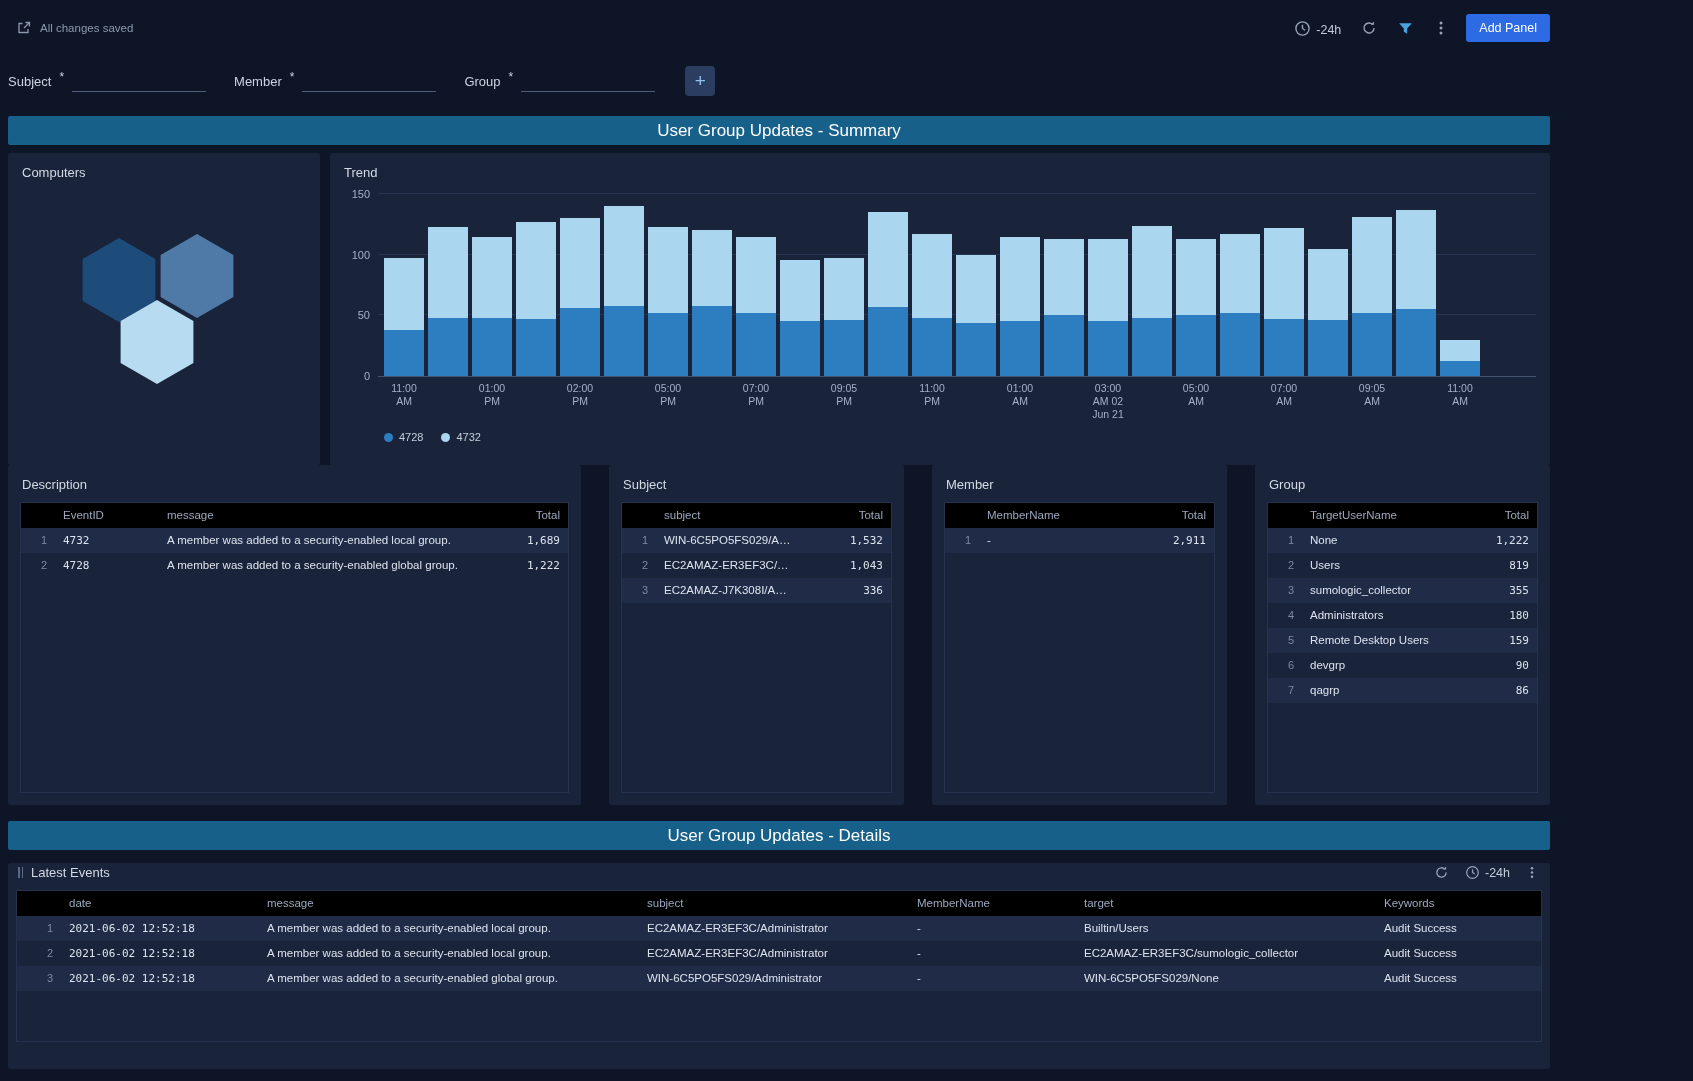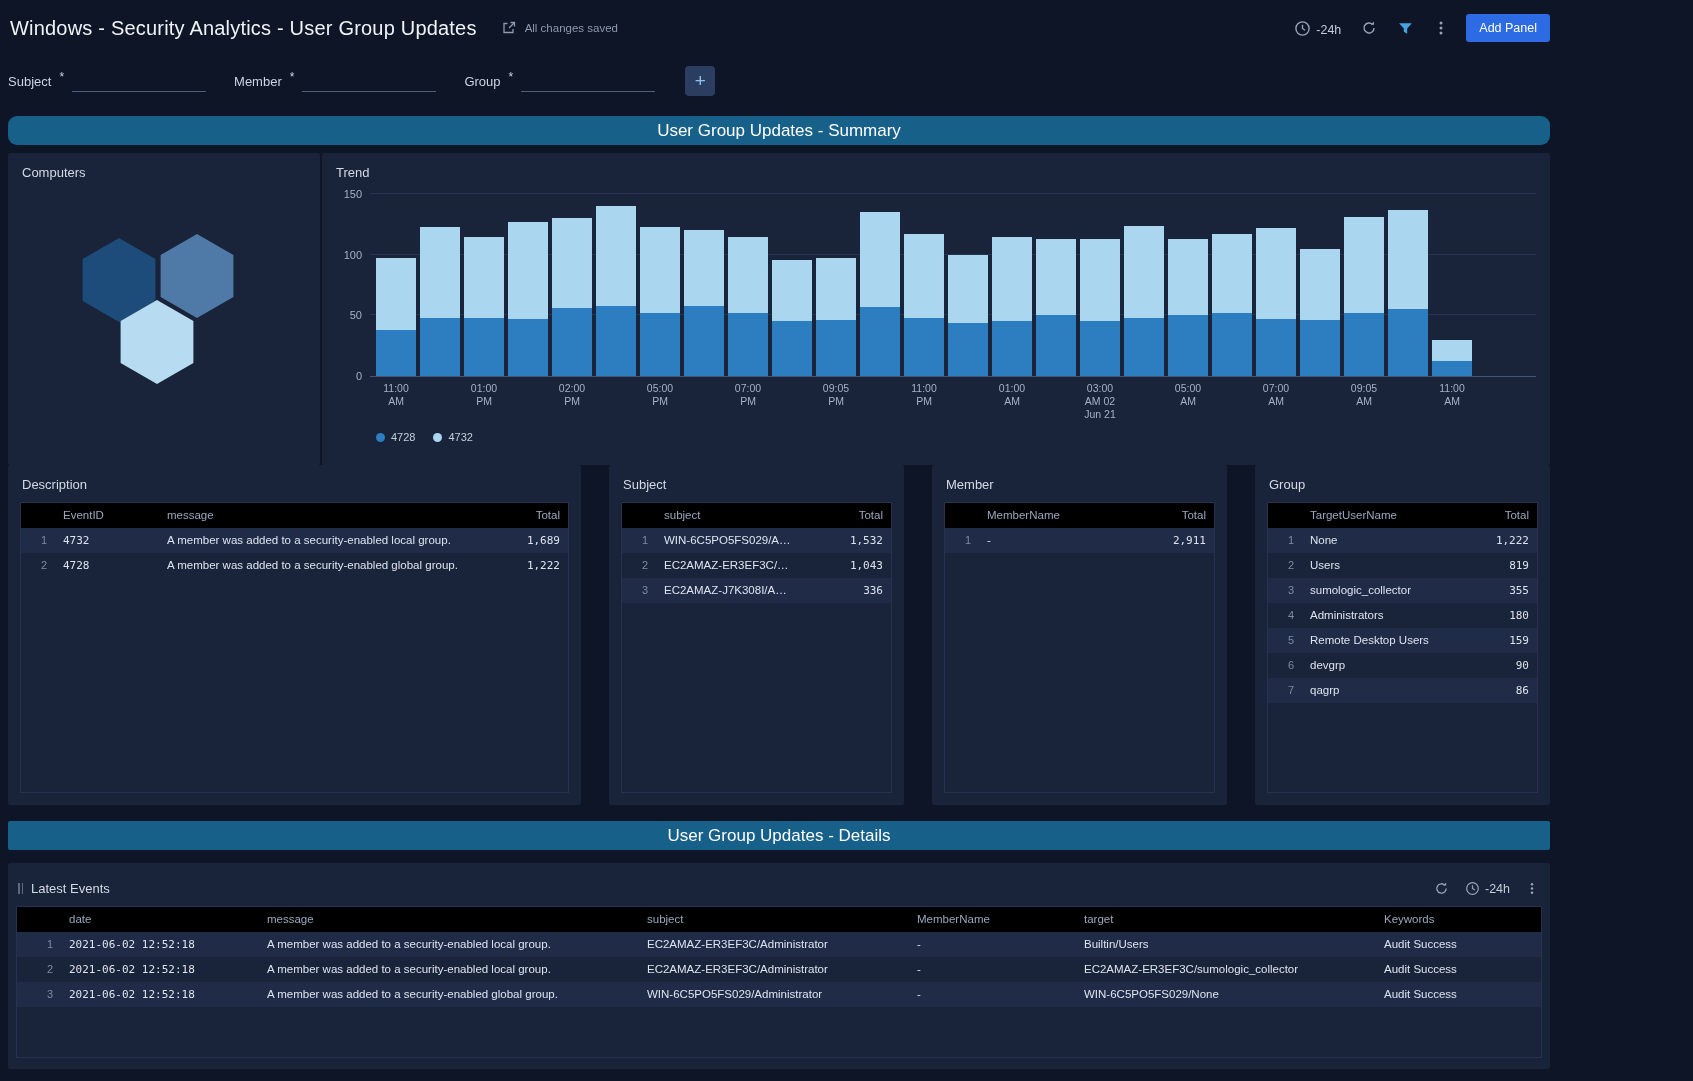--- a/index.html
+++ b/index.html
@@ -27,25 +27,25 @@
   .f-label{font-size:13px;color:#ccd4e1;padding-bottom:3px;}
   .f-req{font-size:12px;color:#ccd4e1;vertical-align:super;padding-bottom:8px;}
   .f-input{width:134px;background:transparent;border:none;border-bottom:1px solid #4d5d7a;
     color:#fff;font-size:13px;padding:2px 0;outline:none;font-family:"Liberation Sans",sans-serif;}
   .add-filter{width:30px;height:30px;border:none;border-radius:4px;background:#2c3d62;color:#8fc0ee;
     font-size:19px;line-height:28px;cursor:pointer;margin-left:2px;}
 
   
   .section-bar{height:29px;border-radius:2px;background:#166089;display:flex;align-items:center;justify-content:center;}
   .section-bar span{font-size:17px;color:#fdfeff;font-weight:400;}
-  .sec-summary{margin-top:8px;border-radius:9px;}
+  .sec-summary{margin-top:8px;}
   .sec-details{margin-top:16px;}
 
   
-  .row1{display:flex;gap:2px;margin-top:8px;height:312px;}
+  .row1{display:flex;gap:10px;margin-top:8px;height:312px;}
   .row2{display:flex;gap:28px;height:340px;}
   .panel{background:#192339;border-radius:2px;display:flex;flex-direction:column;box-sizing:border-box;}
   .p-title{padding:12px 14px 6px;font-size:13px;color:#d3dae6;flex:0 0 auto;}
   .p-computers{width:312px;}
   .p-trend{flex:1;}
   .p-desc{flex:1;}
   .p-small{width:295px;}
 
   
   .chart{display:flex;padding:0 14px;flex:1;}
@@ -74,36 +74,35 @@
   .r-a{background:#1f2b47;}
   .r-b{background:#192339;}
   .c{padding:4px 8px;font-size:11.5px;line-height:17px;white-space:nowrap;overflow:hidden;text-overflow:ellipsis;color:#dde3ee;}
   .thead .c{color:#9aa7bd;}
   .c-num{color:#7e8ba2;text-align:right;font-size:11px;}
   .c-total{text-align:right;}
   .mono{font-family:"DejaVu Sans Mono",monospace;font-size:11px;}
 
   
   .p-events{margin-top:13px;height:206px;overflow:hidden;}
-  .events-head{display:flex;align-items:center;padding:16px 10px 4px;}
+  .events-head{display:flex;align-items:center;padding:0 10px 4px;}
   .drag-handle{display:flex;gap:2px;margin-right:8px;}
   .drag-handle i{width:1.5px;height:11px;background:#5a6a85;display:block;}
   .events-title{font-size:13px;color:#d3dae6;}
   .events-icons{margin-left:auto;display:flex;align-items:center;gap:12px;}
   .events-tblbox{margin:4px 8px 0;border:1px solid #26324e;height:150px;overflow:hidden;}
 
   .hexwrap{padding:14px 0 0 6px;}
 </style>
 </head>
 <body>
 
 <div class="app">
 
   <div class="topbar">
-    <h1 class="page-title">Windows - Security Analytics - User Group Updates</h1>
     <div class="saved-wrap">
       <svg width="16" height="16" viewBox="0 0 16 16">
         <path d="M6.5 3.5H3v9h9V9" fill="none" stroke="#8d99ae" stroke-width="1.3"></path>
         <path d="M9.5 2.5H13.5V6.5" fill="none" stroke="#8d99ae" stroke-width="1.3"></path>
         <path d="M13 3L8 8" fill="none" stroke="#8d99ae" stroke-width="1.3"></path>
       </svg>
       <span>All changes saved</span>
     </div>
     <div class="topbar-right">
       <button class="iconbtn">

